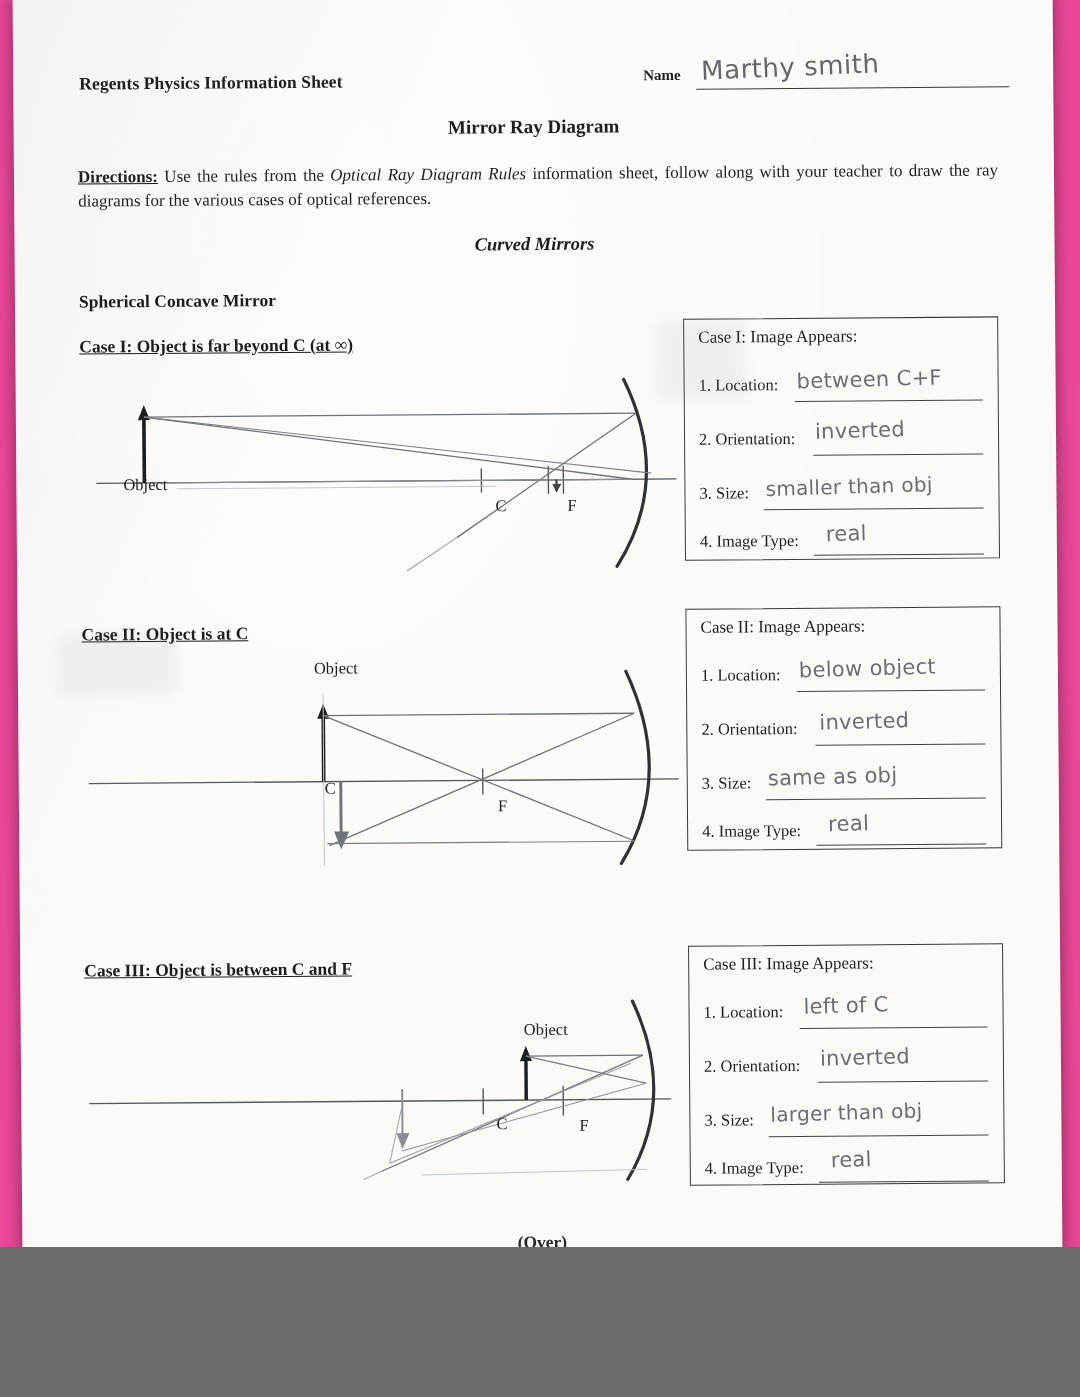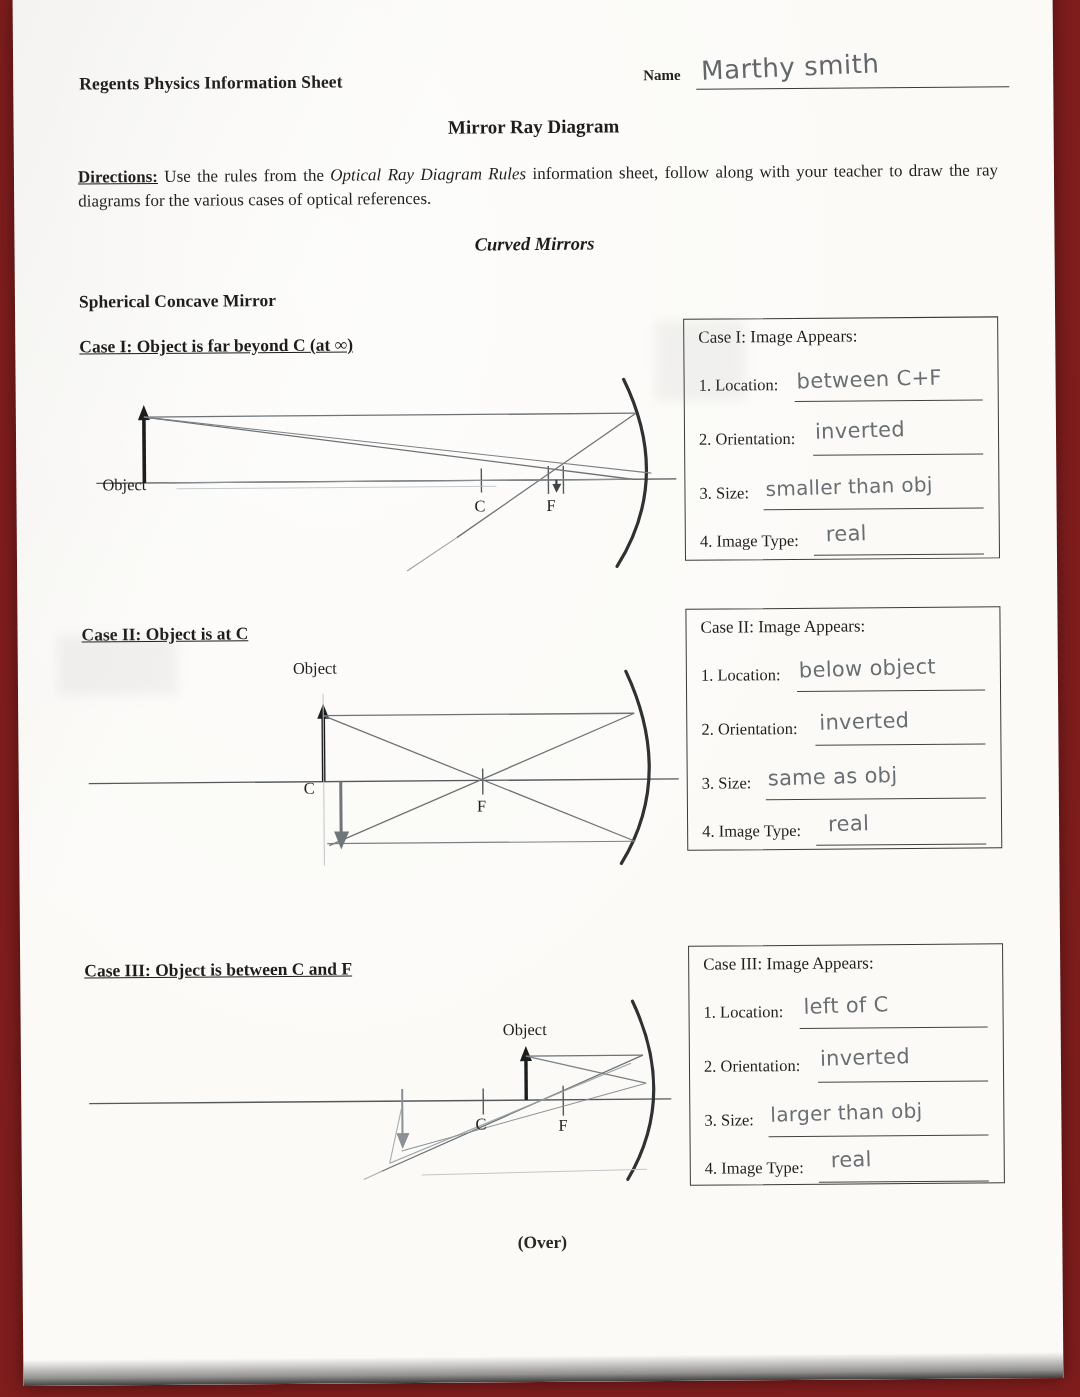--- a/index.html
+++ b/index.html
@@ -3,23 +3,23 @@
 <meta charset="utf-8">
 <style>
   html, body {
     margin: 0;
     padding: 0;
     background: #6b6b6b;
   }
   #page {
     position: relative;
     width: 1080px;
-    height: 1397px;
+    height: 1247px;
     overflow: hidden;
-    background: #7f1d1d;
+    background: #ec4899;
     font-family: "Liberation Serif", serif;
   }
   
   #sheet {
     position: absolute;
     left: 18px;
     top: -8px;
     width: 1040px;
     height: 1390px;
     background: #fbfaf7;
@@ -170,20 +170,21 @@
 
   
   .diagram {
     position:absolute;
   }
   .lbl {
     position:absolute;
     font-family:"Liberation Serif", serif;
     font-size:16.5px;
     color:#23211f;
+    margin-left:21px;
   }
   .smudge {
     position:absolute;
     background:rgba(120,120,120,0.08);
     filter: blur(6px);
     pointer-events:none;
   }
 </style>
 </head>
 <body>

